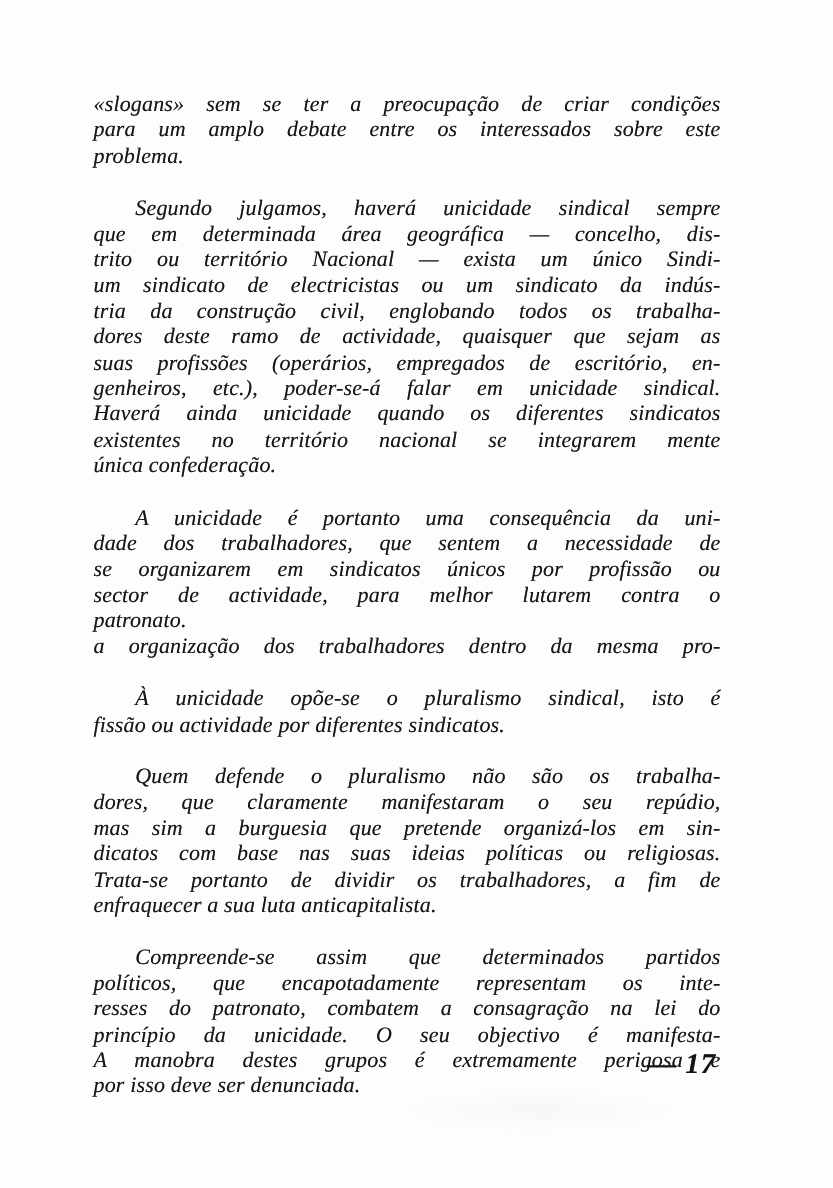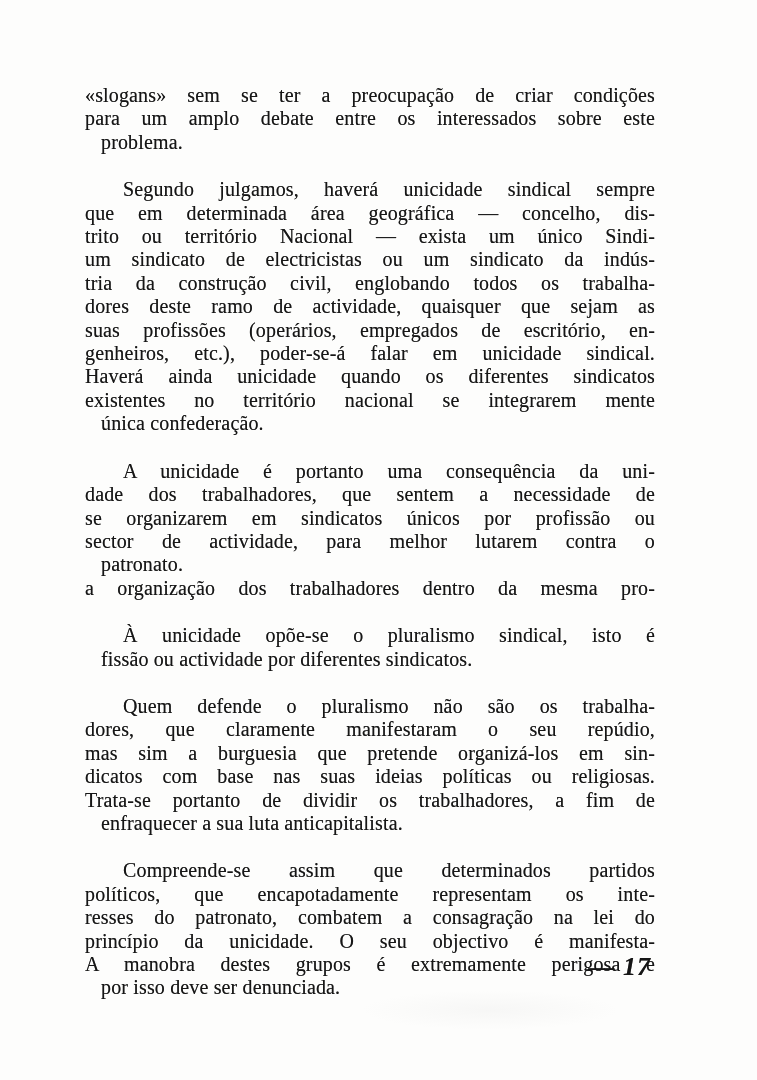--- a/index.html
+++ b/index.html
@@ -14,30 +14,30 @@
   }
   .text-block {
     position: absolute;
     left: 85px;
     top: 84px;
     width: 570px;
     font-size: 20px;
     line-height: 23.4px;
     letter-spacing: 0.15px;
     text-shadow: 0 0 0.5px rgba(20,20,20,0.55); 
+    font-style: italic;
   }
   .para { margin: 0; padding: 0; }
   .line {
     text-align: justify;
     text-align-last: justify;
   }
   .line.last {
     text-align: right;
     text-align-last: left;
-    margin-left: 16px;
   }
   .line.indent { text-indent: 38px; margin-top: 24px; }
   .page-number {
     position: absolute;
     right: 106px;
     top: 952px;
     font-size: 26px;
     font-weight: bold;
     font-style: italic;
     letter-spacing: 1px;

